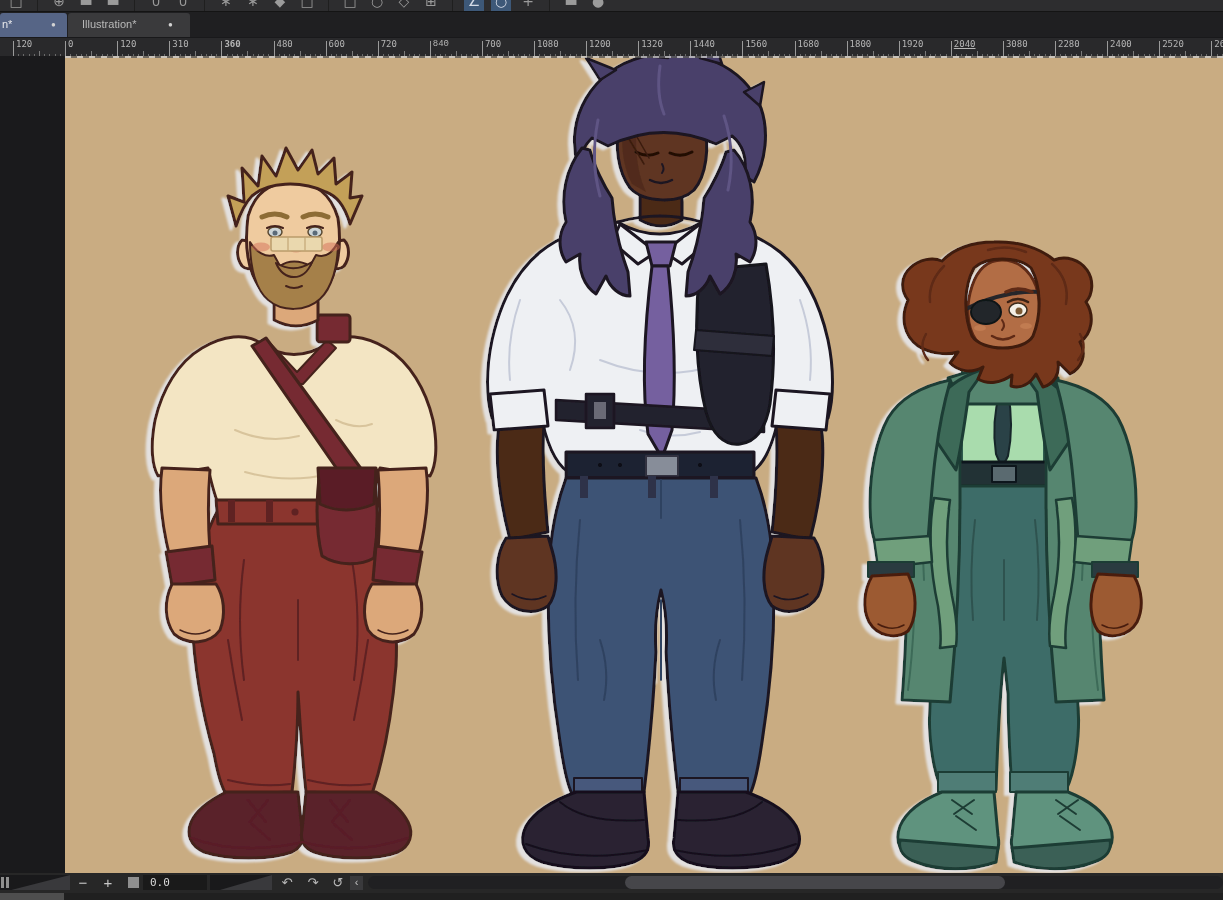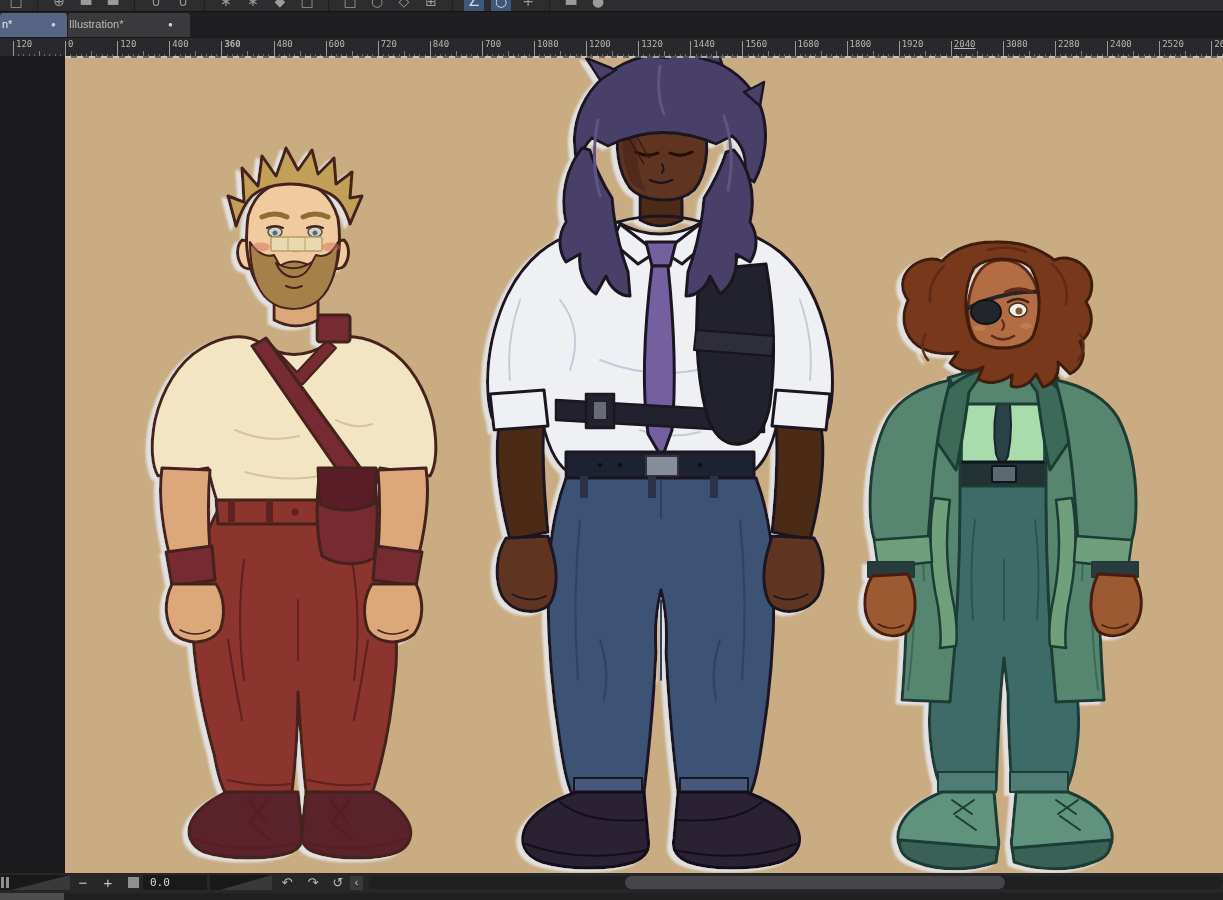--- a/index.html
+++ b/index.html
@@ -11,21 +11,21 @@
   .toolbar-inner{position:absolute;left:6px;top:-12px;display:flex;align-items:flex-end;gap:7px;height:24px;}
   .tbicon{display:inline-block;width:20px;height:22px;color:#9b9b9b;font-size:14px;line-height:22px;
     text-align:center;font-family:"DejaVu Sans",sans-serif;}
   .tbicon.act{background:#3d5878;color:#d3dae6;}
   .tsep{display:inline-block;width:1px;height:18px;background:#1f1f1f;margin:0 4px;}
   
   .tabbar{position:absolute;left:0;top:12px;width:1223px;height:25px;background:#1f1f21;}
   .tab{position:absolute;top:1px;height:24px;border-radius:3px 3px 0 0;font-size:11px;color:#b9b9b9;}
   .tab.active{background:#566586;color:#e9e9ec;}
   .tab.inactive{background:#3a3a3c;}
-  .tab .lbl{position:absolute;top:5px;left:1px;white-space:nowrap;}
+  .tab .lbl{position:absolute;top:5px;left:14px;white-space:nowrap;}
   .tab.active .lbl{left:2px;}
   .tab .dot{position:absolute;top:7px;font-size:8px;color:#d2d2d2;}
   
   .ruler{position:absolute;left:0;top:37px;width:1223px;height:19px;background:#29292b;overflow:hidden;
     border-top:1px solid #19191b;}
   .rlab{position:absolute;top:1px;font-family:"DejaVu Sans Mono",monospace;font-size:9px;color:#b5b5b5;white-space:nowrap;}
   .maj{position:absolute;top:3px;width:1px;height:16px;background:#9a9a9a;}
   .mid{position:absolute;bottom:1px;width:1px;height:5px;background:#7a7a7a;}
   .min{position:absolute;bottom:1px;width:1px;height:2px;background:#6a6a6a;}
   
@@ -130,21 +130,21 @@
       <div class="min" style="left: 122.41px;"></div>
       <div class="min" style="left: 127.62px;"></div>
       <div class="min" style="left: 132.83px;"></div>
       <div class="min" style="left: 138.04px;"></div>
       <div class="mid" style="left: 143.25px;"></div>
       <div class="min" style="left: 148.46px;"></div>
       <div class="min" style="left: 153.67px;"></div>
       <div class="min" style="left: 158.88px;"></div>
       <div class="min" style="left: 164.09px;"></div>
       <div class="maj" style="left: 169.3px;"></div>
-      <span class="rlab" style="left: 172.3px;">400</span>
+      <span class="rlab" style="left: 172.3px;">310</span>
       <div class="min" style="left: 174.51px;"></div>
       <div class="min" style="left: 179.72px;"></div>
       <div class="min" style="left: 184.93px;"></div>
       <div class="min" style="left: 190.14px;"></div>
       <div class="mid" style="left: 195.35px;"></div>
       <div class="min" style="left: 200.56px;"></div>
       <div class="min" style="left: 205.77px;"></div>
       <div class="min" style="left: 210.98px;"></div>
       <div class="min" style="left: 216.19px;"></div>
       <div class="maj" style="left: 221.4px;"></div>
@@ -185,21 +185,21 @@
       <div class="min" style="left: 382.91px;"></div>
       <div class="min" style="left: 388.12px;"></div>
       <div class="min" style="left: 393.33px;"></div>
       <div class="min" style="left: 398.54px;"></div>
       <div class="mid" style="left: 403.75px;"></div>
       <div class="min" style="left: 408.96px;"></div>
       <div class="min" style="left: 414.17px;"></div>
       <div class="min" style="left: 419.38px;"></div>
       <div class="min" style="left: 424.59px;"></div>
       <div class="maj" style="left: 429.8px;"></div>
-      <span class="rlab" style="left: 432.8px;">840</span>
+      <span class="rlab" style="left: 432.8px; font-family: Liberation Mono, monospace;">840</span>
       <div class="min" style="left: 435.01px;"></div>
       <div class="min" style="left: 440.22px;"></div>
       <div class="min" style="left: 445.43px;"></div>
       <div class="min" style="left: 450.64px;"></div>
       <div class="mid" style="left: 455.85px;"></div>
       <div class="min" style="left: 461.06px;"></div>
       <div class="min" style="left: 466.27px;"></div>
       <div class="min" style="left: 471.48px;"></div>
       <div class="min" style="left: 476.69px;"></div>
       <div class="maj" style="left: 481.9px;"></div>

